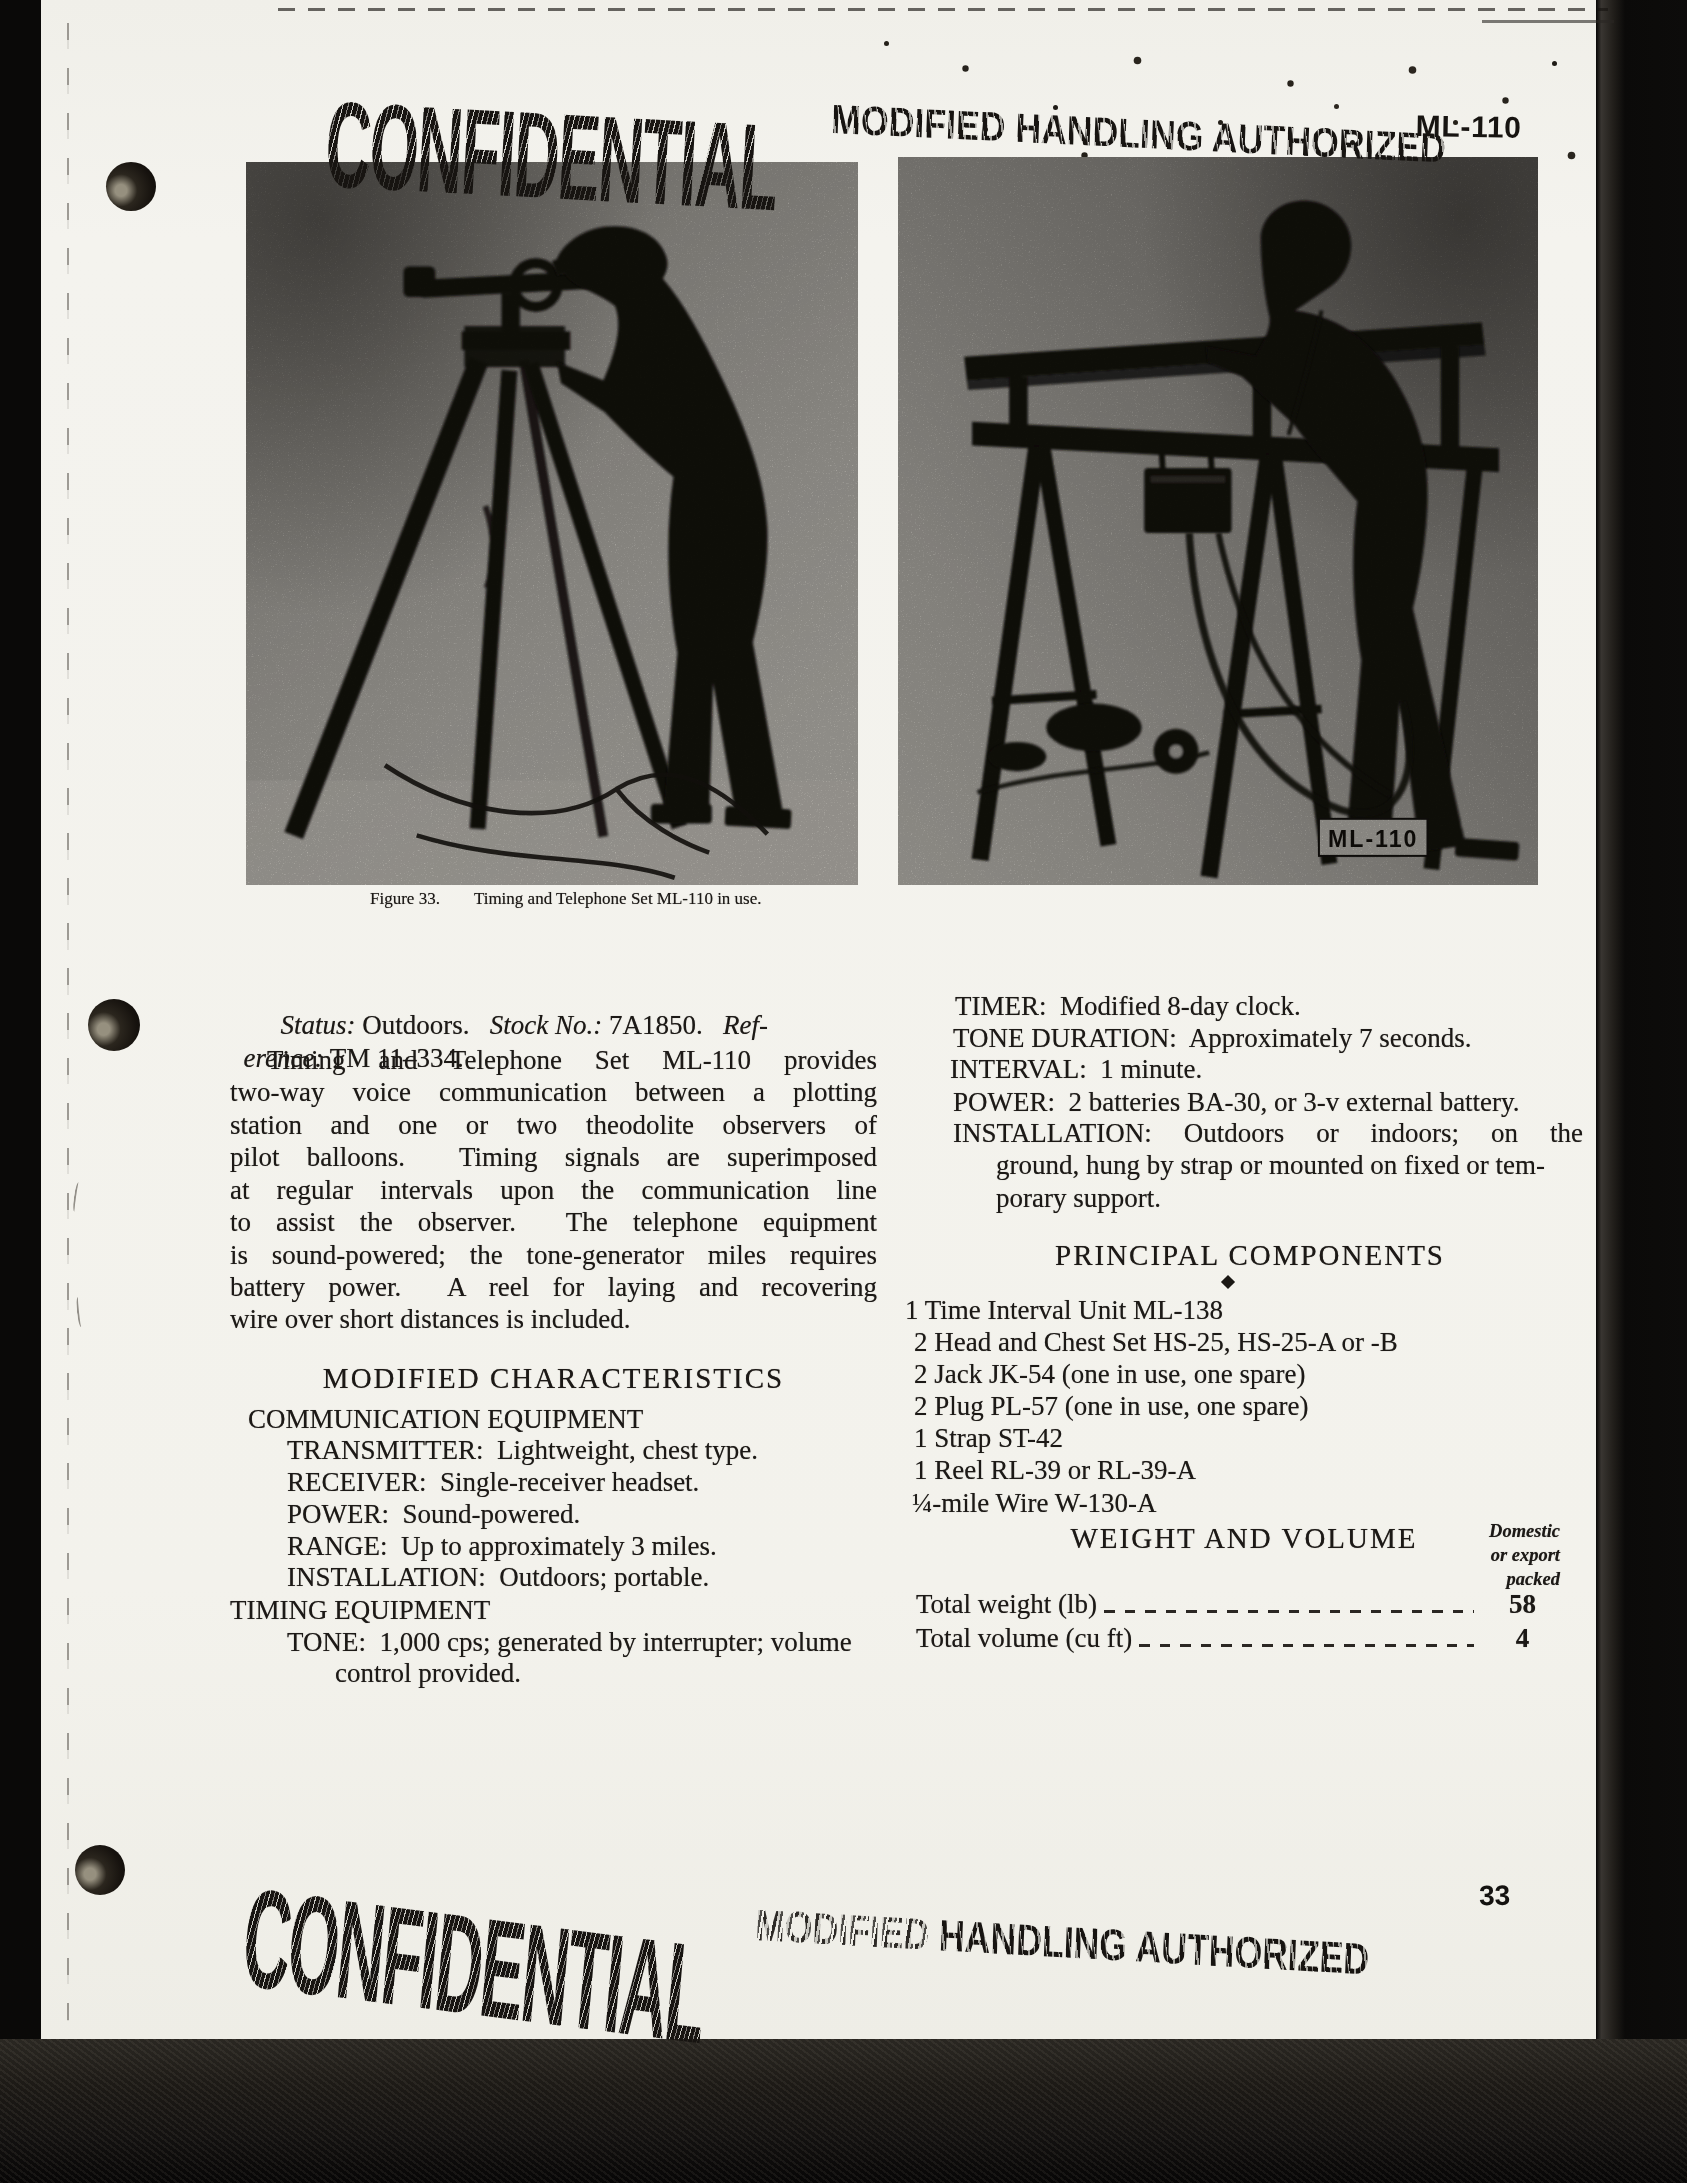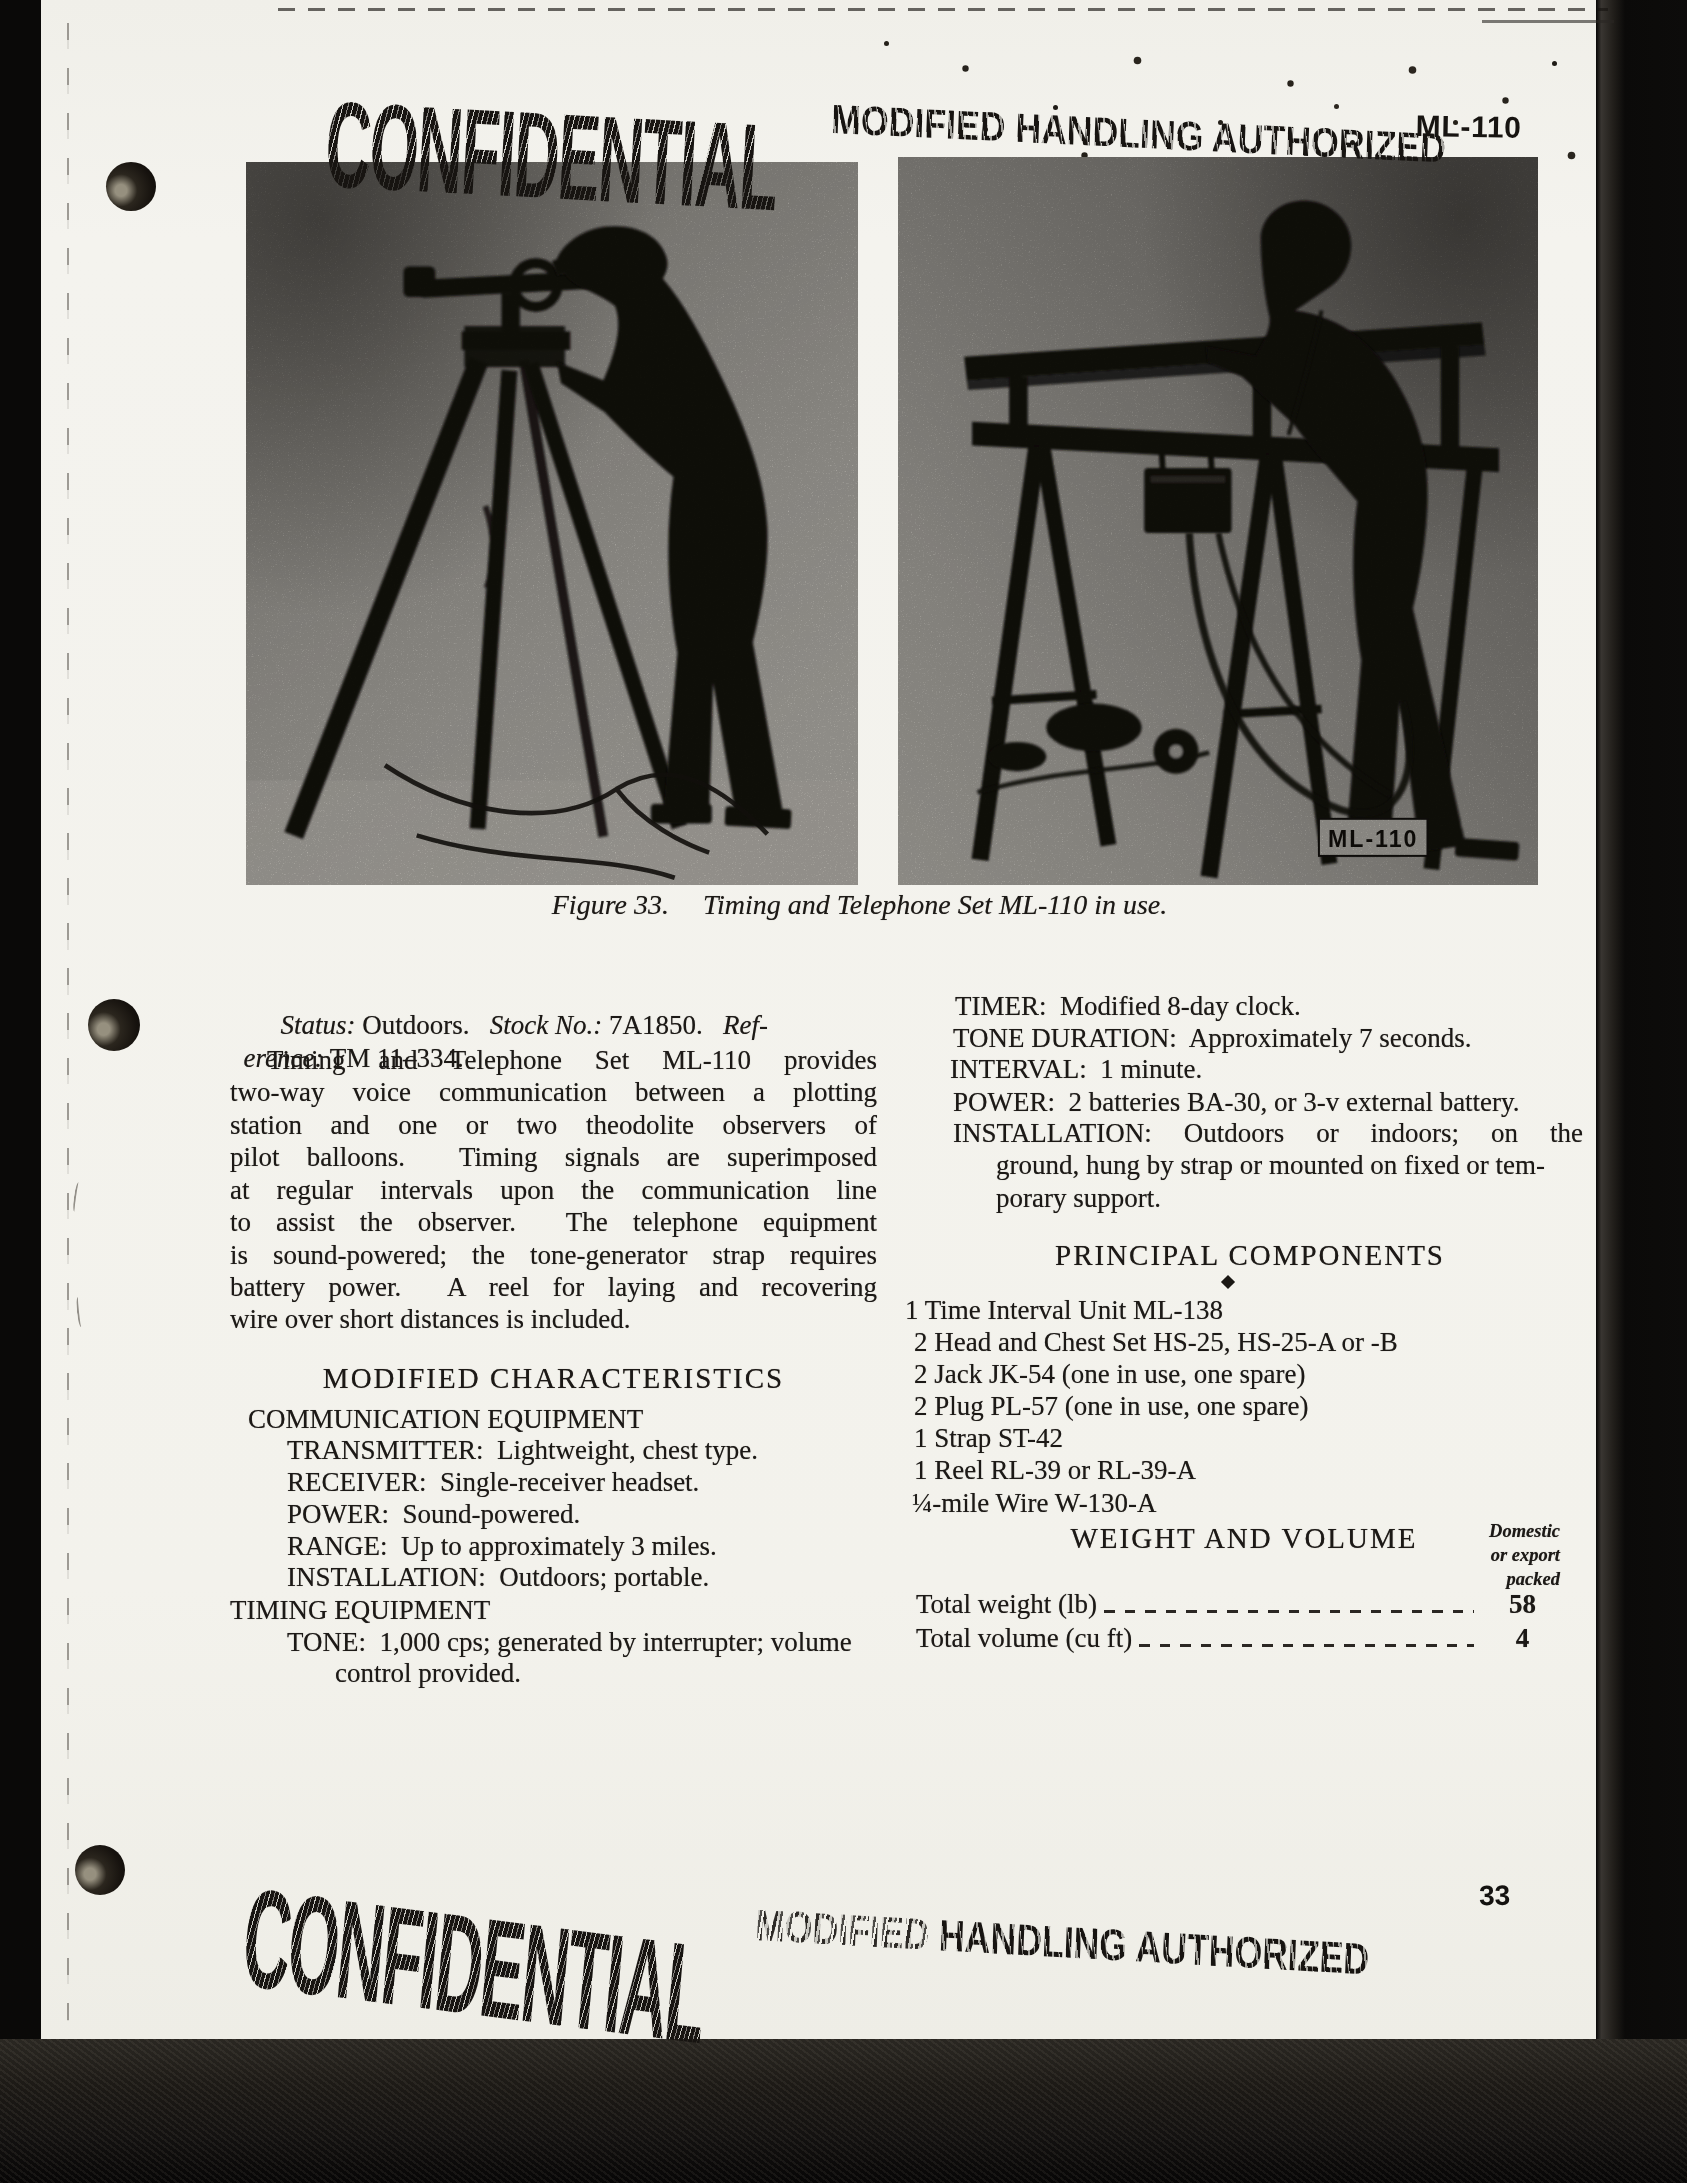--- a/index.html
+++ b/index.html
@@ -64,21 +64,21 @@
   .photo svg{display:block;width:100%;height:100%;}
 
   
   .serif{font-size:27px;line-height:32px;}
   .it{font-style:italic;}
   .pre{white-space:pre-wrap;}
   .jline{width:647px;text-align:justify;text-align-last:justify;white-space:pre-wrap;}
   .jlast{text-align-last:left;}
   .ink{text-shadow:0 0 0.7px rgba(28,24,20,.55);}
   .heading{font-size:29px;letter-spacing:2px;text-align:center;text-shadow:0 0 0.7px rgba(28,24,20,.7);}
-  .caption{font-size:28px;font-style:italic;text-align:center;}
+  .caption{font-size:17px;text-align:left;}
   .colhdr{font-size:18.5px;line-height:24px;font-style:italic;font-weight:700;text-align:right;}
   .wrow{display:flex;align-items:flex-end;width:646px;font-size:27px;line-height:32px;}
   .leader{flex:1 1 auto;height:3.3px;margin:0 9.3px 6.6px 6.6px;
     background:repeating-linear-gradient(90deg,#2b2723 0 10.6px,transparent 10.6px 20.5px);}
   .wval{width:79px;text-align:center;font-weight:700;}
   .diamond{width:10px;height:10px;background:#1b1814;transform:rotate(45deg);}
 </style>
 </head>
 <body>
 
@@ -238,21 +238,21 @@
 <div class="abs serif ink pre" style="left:230px;top:1010px;width:647px;">
   <span class="it">erence:</span><span> TM 11–334.</span>
 </div>
 
 <div class="abs serif ink jline" style="left:230px;top:1044px;padding-left:37px;width:610px;">Timing and Telephone Set ML-110 provides</div>
 <div class="abs serif ink jline" style="left:230px;top:1076px;">two-way voice communication between a plotting</div>
 <div class="abs serif ink jline" style="left:230px;top:1109px;">station and one or two theodolite observers of</div>
 <div class="abs serif ink jline" style="left:230px;top:1141px;">pilot balloons.  Timing signals are superimposed</div>
 <div class="abs serif ink jline" style="left:230px;top:1174px;">at regular intervals upon the communication line</div>
 <div class="abs serif ink jline" style="left:230px;top:1206px;">to assist the observer.  The telephone equipment</div>
-<div class="abs serif ink jline" style="left:230px;top:1239px;">is sound-powered; the tone-generator strap requires</div>
+<div class="abs serif ink jline" style="left:230px;top:1239px;">is sound-powered; the tone-generator miles requires</div>
 <div class="abs serif ink jline" style="left:230px;top:1271px;">battery power.  A reel for laying and recovering</div>
 <div class="abs serif ink jline jlast" style="left:230px;top:1303px;">wire over short distances is included.</div>
 
 <div class="abs heading" style="left:230px;top:1362px;width:647px;">MODIFIED CHARACTERISTICS</div>
 
 <div class="abs serif ink pre" style="left:248px;top:1403px;text-align:center;">COMMUNICATION EQUIPMENT</div>
 <div class="abs serif ink pre" style="left:287px;top:1434px;">TRANSMITTER:  Lightweight, chest type.</div>
 <div class="abs serif ink pre" style="left:287px;top:1466px;">RECEIVER:  Single-receiver headset.</div>
 <div class="abs serif ink pre" style="left:287px;top:1498px;">POWER:  Sound-powered.</div>
 <div class="abs serif ink pre" style="left:287px;top:1530px;">RANGE:  Up to approximately 3 miles.</div>

